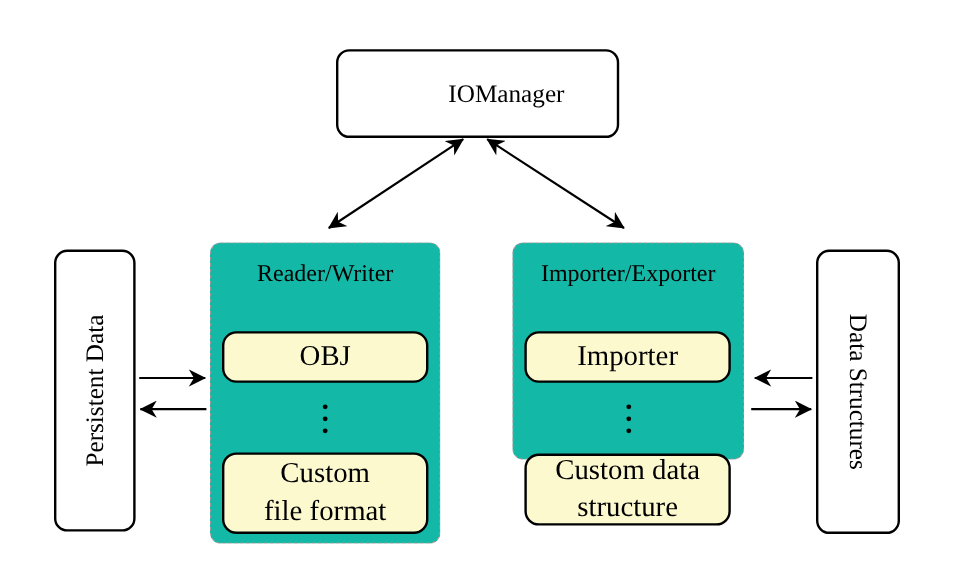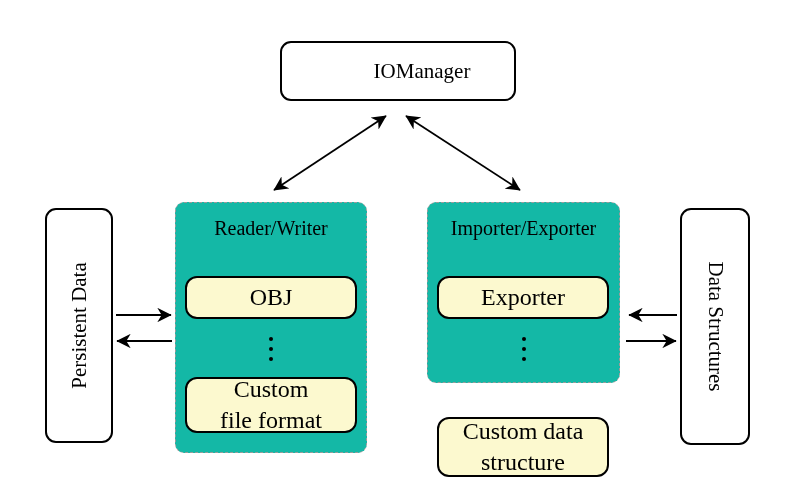--- a/index.html
+++ b/index.html
@@ -78,21 +78,21 @@
     left: 0;
     top: 0;
     pointer-events: none;
   }
 </style>
 </head>
 <body>
 
 <div class="canvas">
 
-  <div class="node" style="left:280px; top:41px; width:236px; height:60px;padding-left:48px;">
+  <div class="node" style="left:280px; top:41px; width:236px; height:74px;padding-left:48px;">
     <span class="node-label">IOManager</span>
   </div>
 
   <div class="node" style="left:45px; top:208px; width:68px; height:235px;">
     <span class="node-label vlabel-ccw">Persistent Data</span>
   </div>
 
   <div class="node" style="left:680px; top:208px; width:70px; height:237px;">
     <span class="node-label vlabel-cw">Data Structures</span>
   </div>
@@ -100,37 +100,37 @@
   <div class="group" style="left:175px; top:202px; width:192px; height:251px;">
     <div class="group-title">Reader/Writer</div>
     <div class="item" style="top:73px; height:43px;">
       <span>OBJ</span>
     </div>
     <div class="vdots">
       <i></i>
         <i></i>
         <i></i>
     </div>
-    <div class="item" style="top:174px; height:56px;">
+    <div class="item" style="top:174px; height:68px;">
       <span class="two-line">Custom
 file format</span>
     </div>
   </div>
 
   <div class="group" style="left:427px; top:202px; width:193px; height:181px;">
     <div class="group-title">Importer/Exporter</div>
     <div class="item" style="top:73px; height:43px;">
-      <span>Exporter</span>
+      <span>Importer</span>
     </div>
     <div class="vdots">
       <i></i>
         <i></i>
         <i></i>
     </div>
-    <div class="item" style="top:175px; height:60px;margin-top:39px;">
+    <div class="item" style="top:175px; height:60px;">
       <span class="two-line">Custom data
 structure</span>
     </div>
   </div>
 
   <svg class="arrows" width="800" height="489" viewBox="0 0 800 489">
     <defs>
       <marker id="ah-fwd" viewBox="0 0 10 10" refX="9.5" refY="5" markerWidth="8" markerHeight="8" orient="auto">
         <path d="M0,0 L10,5 L0,10 L3,5 Z" fill="#000000"></path>
       </marker>

